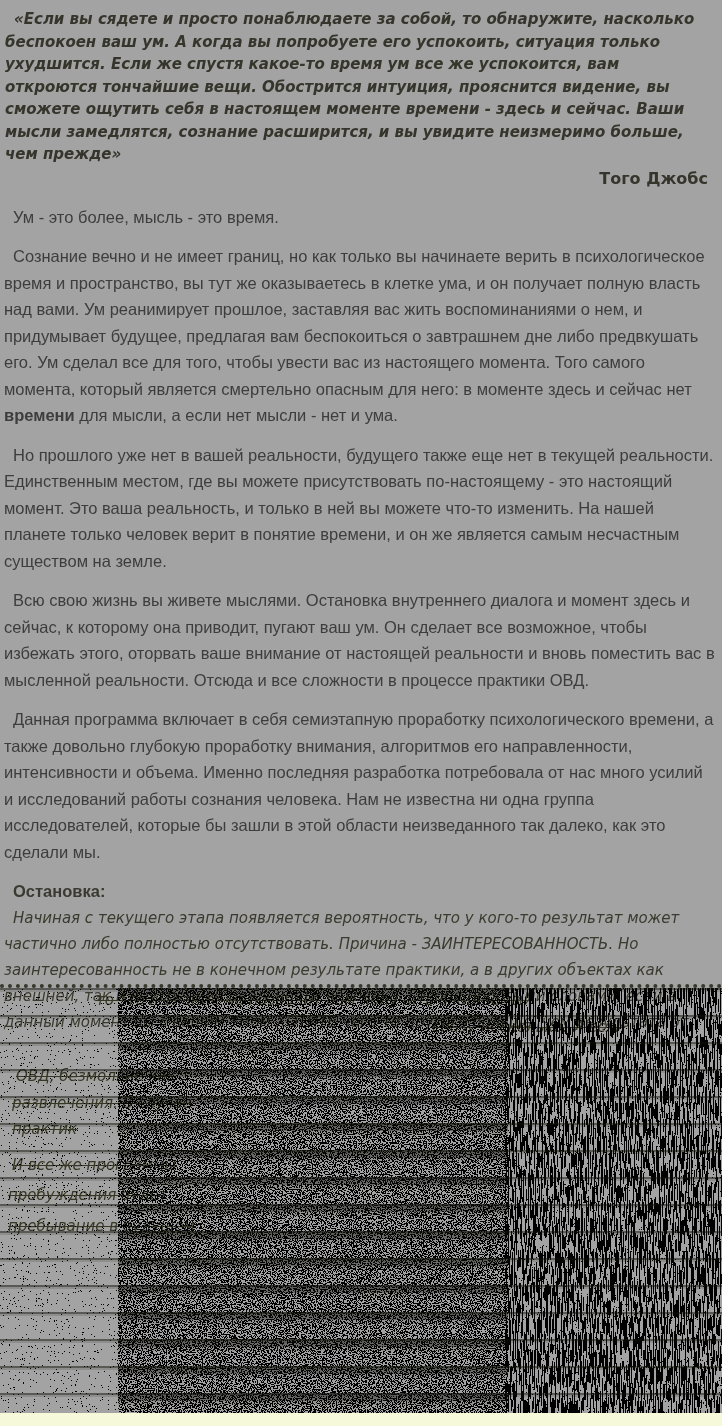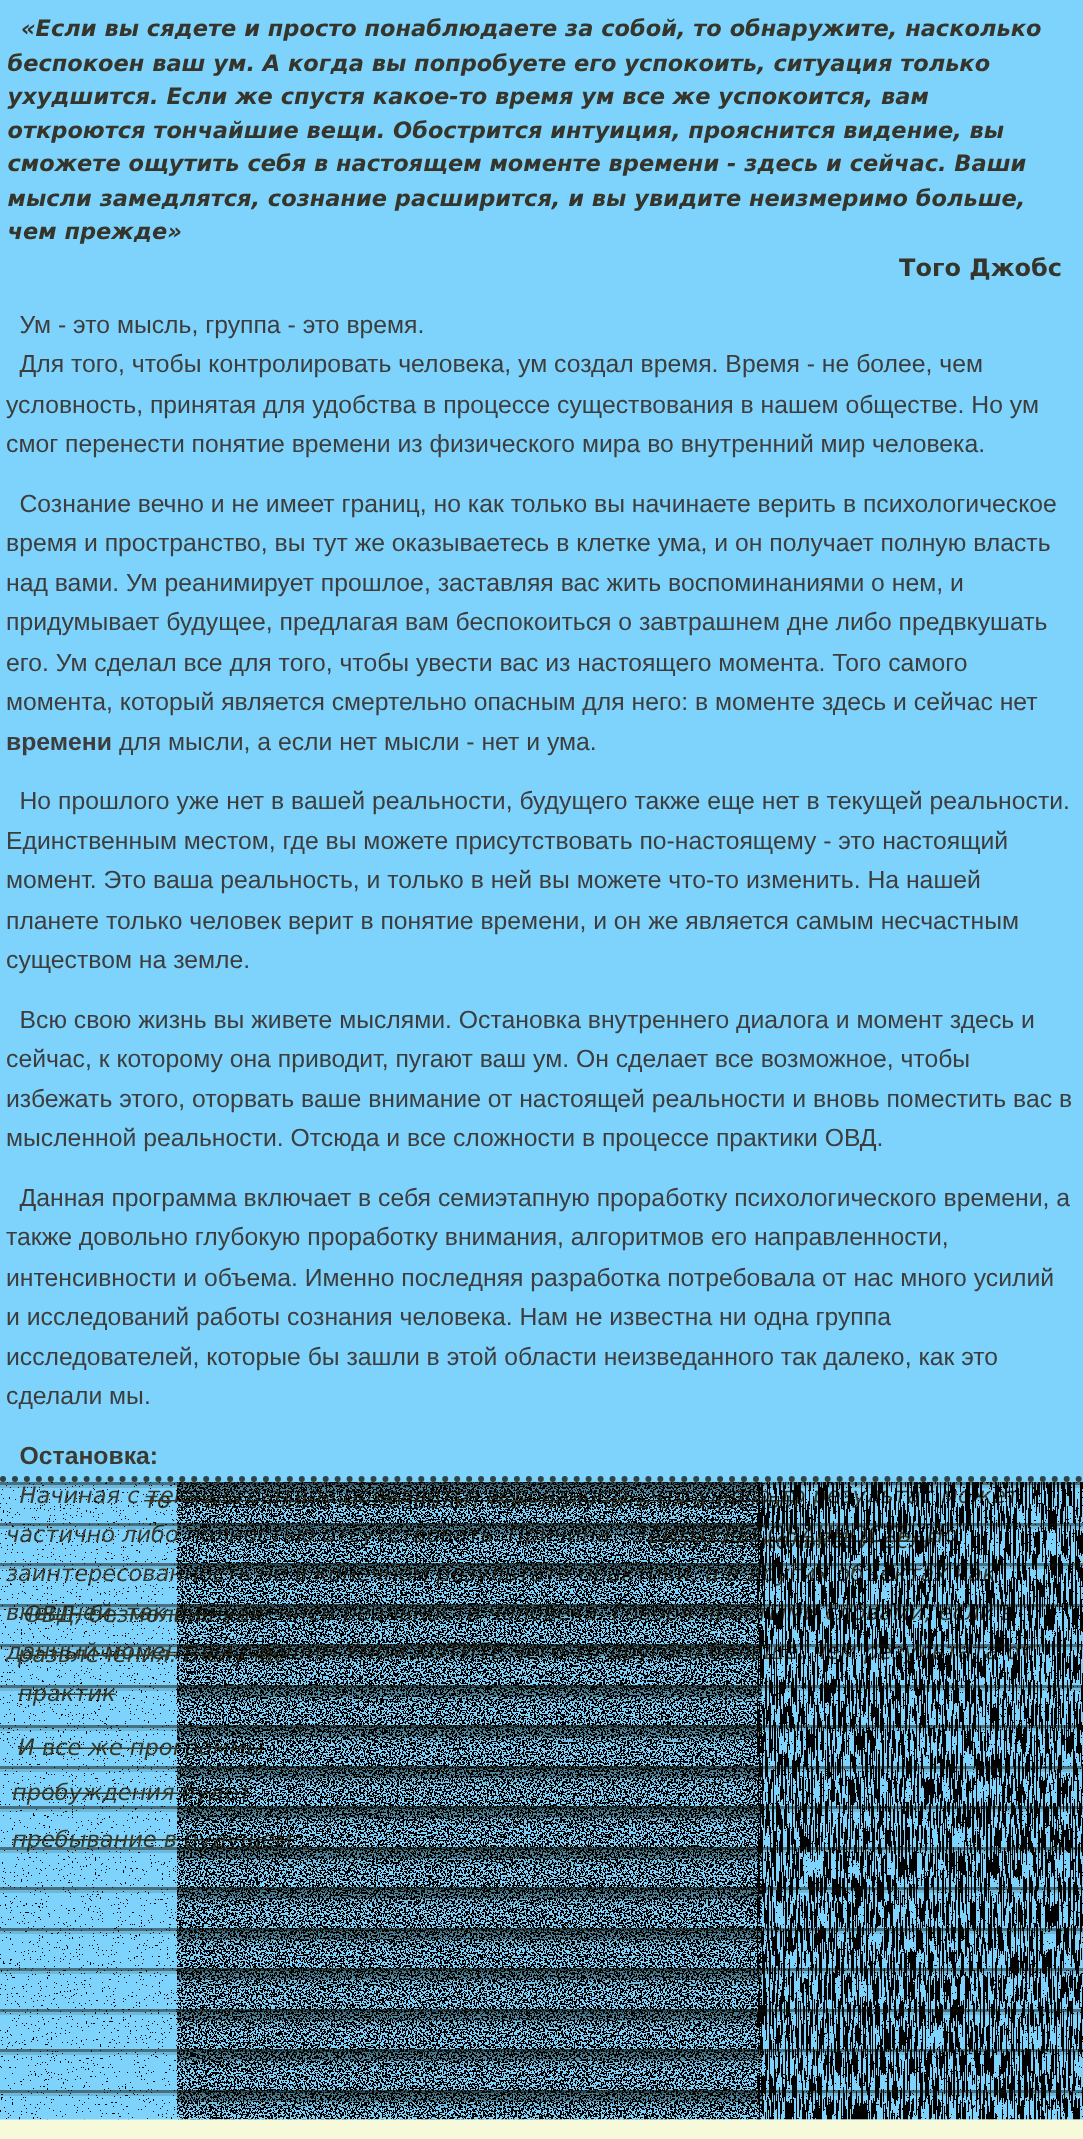--- a/index.html
+++ b/index.html
@@ -2,21 +2,21 @@
 <html><head>
 <meta charset="utf-8">
 <style>
   * { margin: 0; padding: 0; box-sizing: border-box; }
   html, body { background: #f6f9da; }
   .page {
     position: relative;
     width: 722px;
     height: 1426px;
     overflow: hidden;
-    background: #7dd3fc;
+    background: #a3a3a3;
     color: #3d3d3d;
   }
   
   .quote-block { padding: 8px 10px 0 5px; }
   .quote-text {
     max-width: 690px;
     font-family: "DejaVu Sans", sans-serif;
     font-style: italic;
     font-weight: bold;
     font-size: 15px;
@@ -110,22 +110,21 @@
 <body>
 
 <div class="page">
 
   <div class="quote-block">
     <p class="quote-text">«Если вы сядете и просто понаблюдаете за собой, то обнаружите, насколько беспокоен ваш ум. А когда вы попробуете его успокоить, ситуация только ухудшится. Если же спустя какое-то время ум все же успокоится, вам откроются тончайшие вещи. Обострится интуиция, прояснится видение, вы сможете ощутить себя в настоящем моменте времени - здесь и сейчас. Ваши мысли замедлятся, сознание расширится, и вы увидите неизмеримо больше, чем прежде»</p>
     <p class="quote-attr">Того Джобс</p>
   </div>
 
   <div class="body-text">
-    <p>Ум - это мысль, группа - это время.</p>
-    <p>Для того, чтобы контролировать человека, ум создал время. Время - не более, чем условность, принятая для удобства в процессе существования в нашем обществе. Но ум смог перенести понятие времени из физического мира во внутренний мир человека.</p>
+    <p>Ум - это более, мысль - это время.</p>
     <p class="para-gap"><span>Сознание вечно и не имеет границ, но как только вы начинаете верить в психологическое время и пространство, вы тут же оказываетесь в клетке ума, и он получает полную власть над вами. Ум реанимирует прошлое, заставляя вас жить воспоминаниями о нем, и придумывает будущее, предлагая вам беспокоиться о завтрашнем дне либо предвкушать его. Ум сделал все для того, чтобы увести вас из настоящего момента. Того самого момента, который является смертельно опасным для него: в моменте здесь и сейчас нет </span><span class="b">времени</span><span> для мысли, а если нет мысли - нет и ума.</span></p>
     <p class="para-gap">Но прошлого уже нет в вашей реальности, будущего также еще нет в текущей реальности. Единственным местом, где вы можете присутствовать по-настоящему - это настоящий момент. Это ваша реальность, и только в ней вы можете что-то изменить. На нашей планете только человек верит в понятие времени, и он же является самым несчастным существом на земле.</p>
     <p class="para-gap">Всю свою жизнь вы живете мыслями. Остановка внутреннего диалога и момент здесь и сейчас, к которому она приводит, пугают ваш ум. Он сделает все возможное, чтобы избежать этого, оторвать ваше внимание от настоящей реальности и вновь поместить вас в мысленной реальности. Отсюда и все сложности в процессе практики ОВД.</p>
     <p class="para-gap">Данная программа включает в себя семиэтапную проработку психологического времени, а также довольно глубокую проработку внимания, алгоритмов его направленности, интенсивности и объема. Именно последняя разработка потребовала от нас много усилий и исследований работы сознания человека. Нам не известна ни одна группа исследователей, которые бы зашли в этой области неизведанного так далеко, как это сделали мы.</p>
   </div>
 
   <div class="note-block">
     <p class="note-heading">Остановка:</p>
     <p class="note-text">Начиная с текущего этапа появляется вероятность, что у кого-то результат может частично либо полностью отсутствовать. Причина - ЗАИНТЕРЕСОВАННОСТЬ. Но заинтересованность не в конечном результате практики, а в других объектах как внешней, так и внутренней реальности человека. Говоря простыми словами, если в данный момент вы с вашим Умом ХОТИТЕ чего-то другого больше, чем результата от</p>
   </div>

